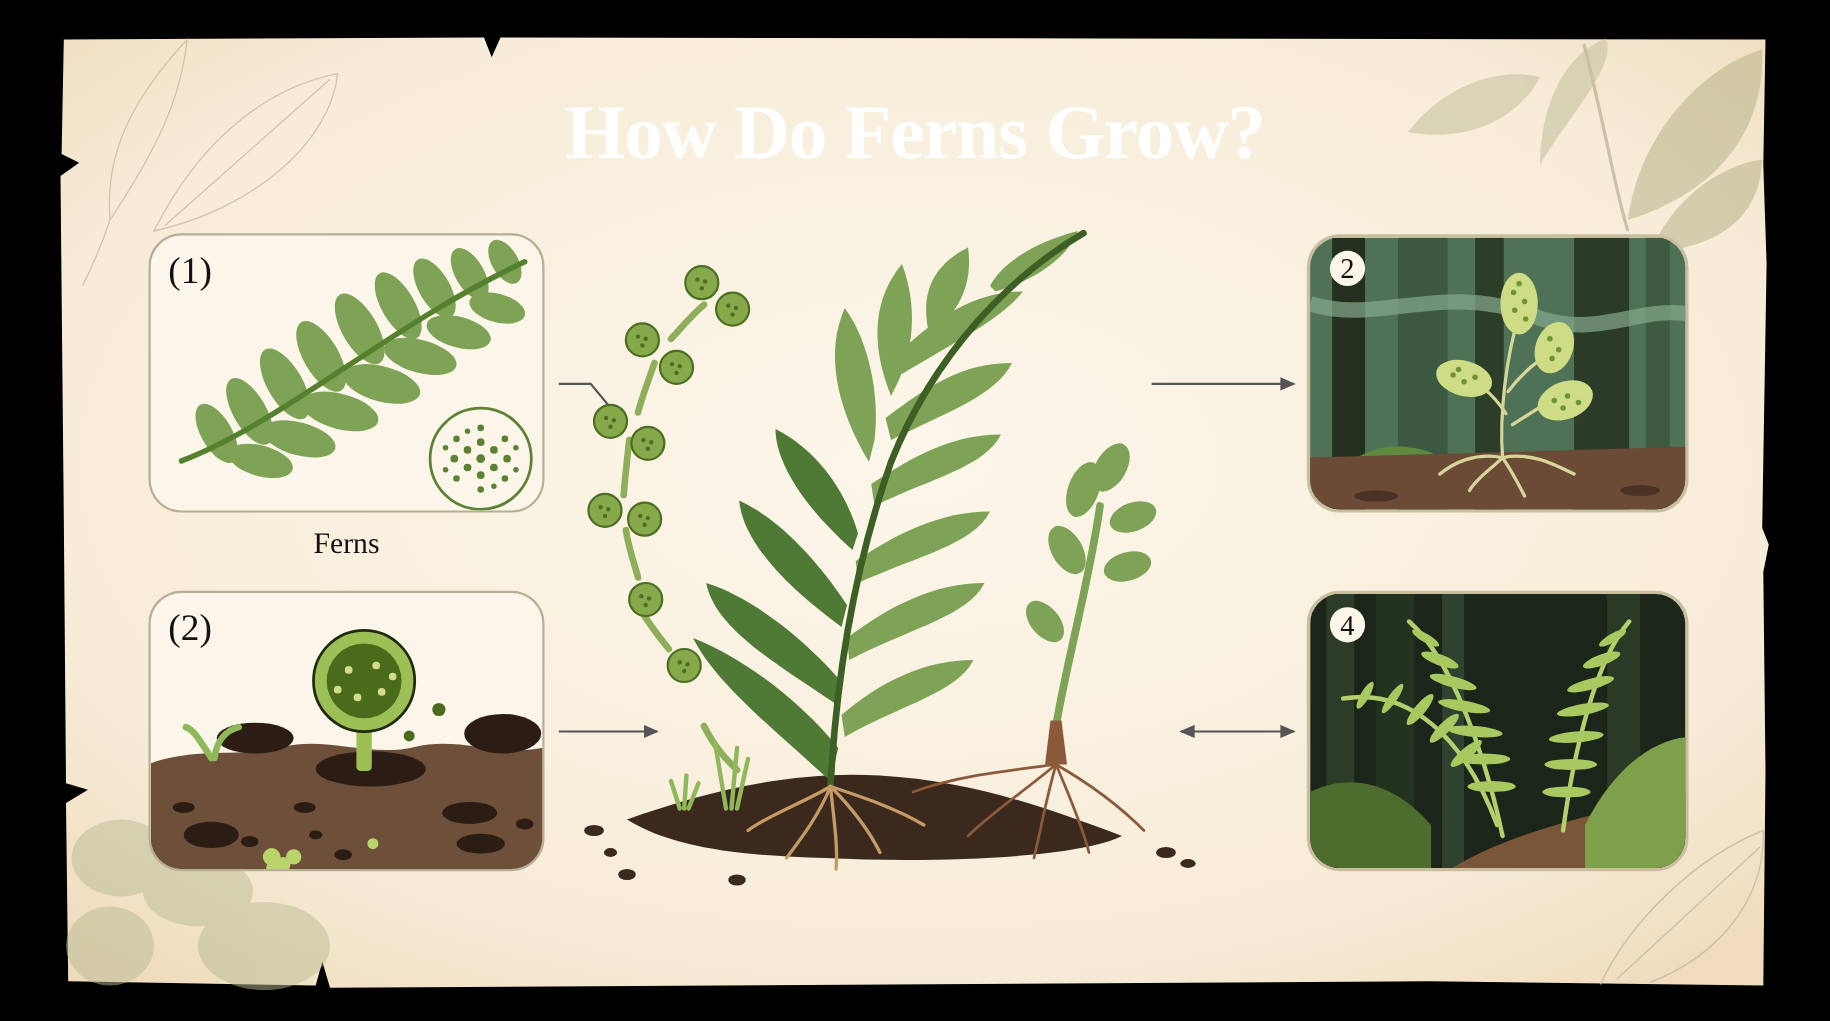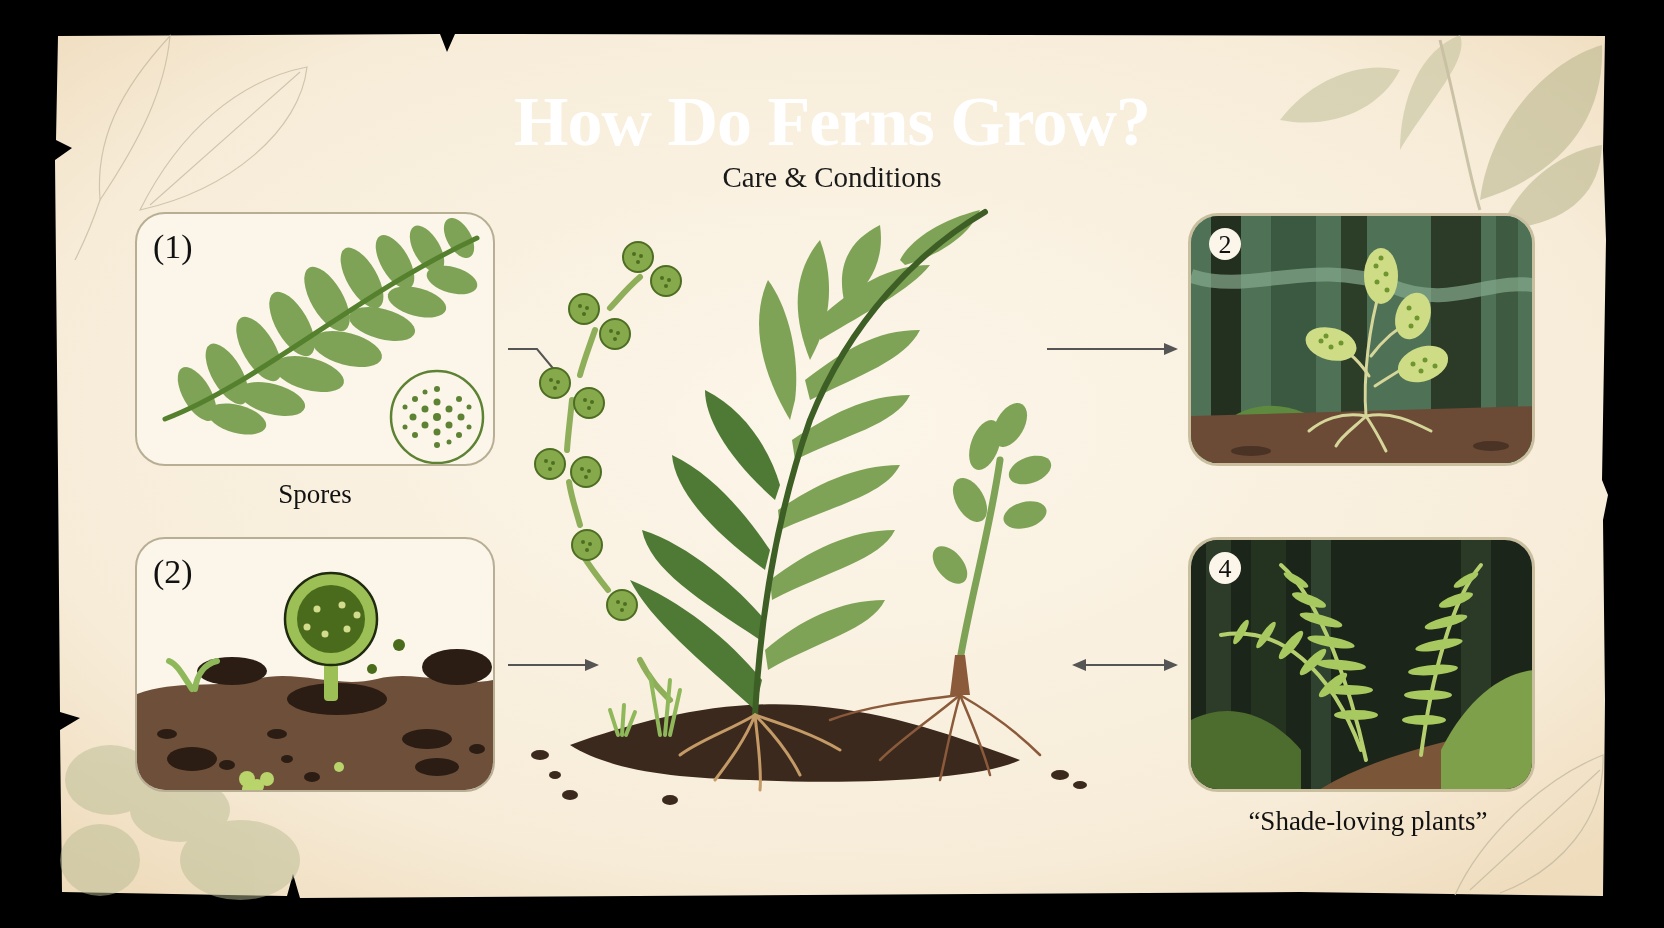--- a/index.html
+++ b/index.html
@@ -57,21 +57,20 @@
       <ellipse cx="180" cy="810" rx="50" ry="32"></ellipse>
     </g>
 
     <g fill="none" stroke="#c9bfa5" stroke-width="1.3" opacity="0.9">
       <path d="M1455,895 C1480,840 1540,780 1603,755 C1605,820 1560,870 1500,893"></path>
       <path d="M1470,890 L1600,770"></path>
     </g>
   </svg>
 
   <div class="title">How Do Ferns Grow?</div>
-  <div class="subtitle">Care &amp; Conditions</div>
 
   <div class="card light" style="left:135px;top:212px;width:360px;height:254px;">
     <svg width="360" height="254">
       <g fill="#7fa356">
         <ellipse cx="60" cy="180" rx="14" ry="30" transform="rotate(-30 60 180)"></ellipse>
         <ellipse cx="90" cy="160" rx="15" ry="34" transform="rotate(-30 90 160)"></ellipse>
         <ellipse cx="122" cy="135" rx="16" ry="36" transform="rotate(-30 122 135)"></ellipse>
         <ellipse cx="155" cy="110" rx="16" ry="36" transform="rotate(-30 155 110)"></ellipse>
         <ellipse cx="190" cy="85" rx="16" ry="36" transform="rotate(-30 190 85)"></ellipse>
         <ellipse cx="225" cy="64" rx="15" ry="34" transform="rotate(-30 225 64)"></ellipse>
@@ -107,21 +106,21 @@
           <circle cx="268" cy="193" r="2.5"></circle>
           <circle cx="332" cy="213" r="2.5"></circle>
         <circle cx="268" cy="213" r="2.5"></circle>
           <circle cx="332" cy="193" r="2.5"></circle>
           <circle cx="288" cy="178" r="2.5"></circle>
           <circle cx="312" cy="228" r="2.5"></circle>
       </g>
     </svg>
     <div class="num-paren">(1)</div>
   </div>
-  <div class="caption" style="left:135px;width:360px;top:478px;">Spores</div>
+  <div class="caption" style="left:135px;width:360px;top:478px;">Ferns</div>
 
   <div class="card light" style="left:135px;top:537px;width:360px;height:255px;">
     <svg width="360" height="255">
       <path d="M0,155 C40,140 80,150 120,140 C160,130 200,150 240,140 C280,130 320,150 360,140 L360,255 L0,255 Z" fill="#6e4f3a"></path>
       <g fill="#2b1d14">
         <ellipse cx="95" cy="132" rx="35" ry="14"></ellipse>
         <ellipse cx="200" cy="160" rx="50" ry="16"></ellipse>
         <ellipse cx="320" cy="128" rx="35" ry="18"></ellipse>
         <ellipse cx="55" cy="220" rx="25" ry="12"></ellipse>
         <ellipse cx="290" cy="200" rx="25" ry="10"></ellipse>
@@ -239,21 +238,20 @@
         <ellipse cx="233" cy="180" rx="22" ry="5"></ellipse>
         <ellipse cx="50" cy="92" rx="14" ry="4" transform="rotate(-60 50 92)"></ellipse>
         <ellipse cx="75" cy="95" rx="16" ry="4" transform="rotate(-55 75 95)"></ellipse>
         <ellipse cx="100" cy="105" rx="18" ry="5" transform="rotate(-50 100 105)"></ellipse>
         <ellipse cx="122" cy="122" rx="18" ry="5" transform="rotate(-45 122 122)"></ellipse>
         <ellipse cx="142" cy="145" rx="18" ry="5" transform="rotate(-40 142 145)"></ellipse>
       </g>
     </svg>
     <div class="num-badge">4</div>
   </div>
-  <div class="caption" style="left:1168px;width:400px;top:805px;">“Shade-loving plants”</div>
 
   <svg class="abs" width="1664" height="928" style="left:0;top:0;pointer-events:none">
     <defs>
       <marker id="ah" markerWidth="8" markerHeight="8" refX="6" refY="3" orient="auto">
         <path d="M0,0 L7,3 L0,6 Z" fill="#555"></path>
       </marker>
       <marker id="ahs" markerWidth="8" markerHeight="8" refX="1" refY="3" orient="auto">
         <path d="M7,0 L0,3 L7,6 Z" fill="#555"></path>
       </marker>
     </defs>

